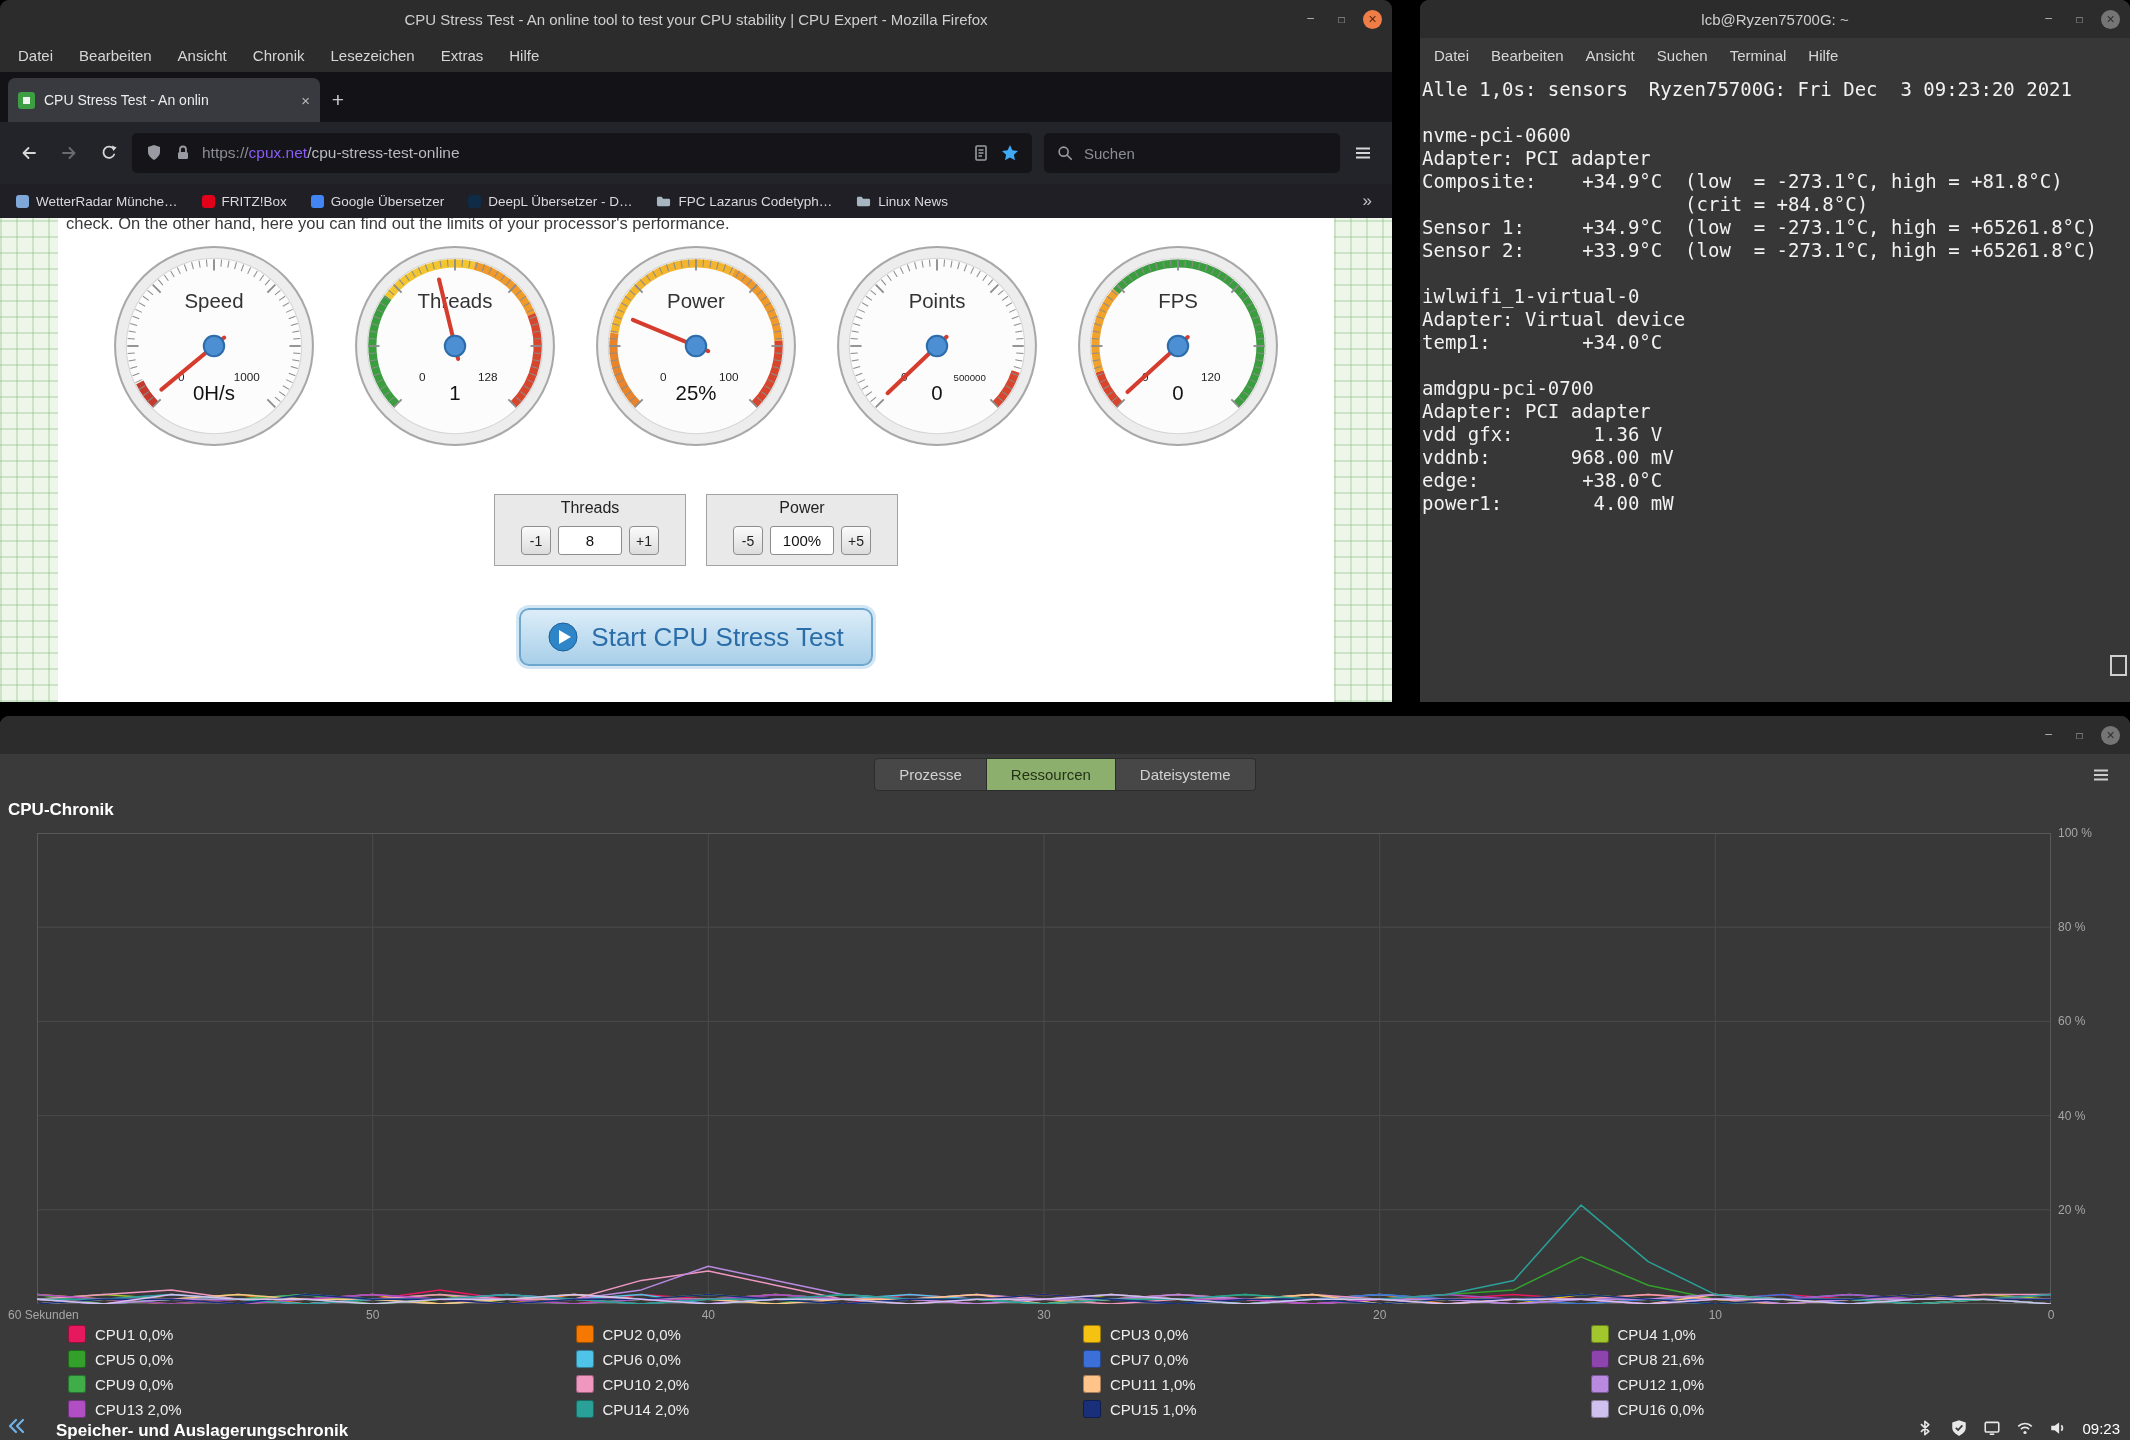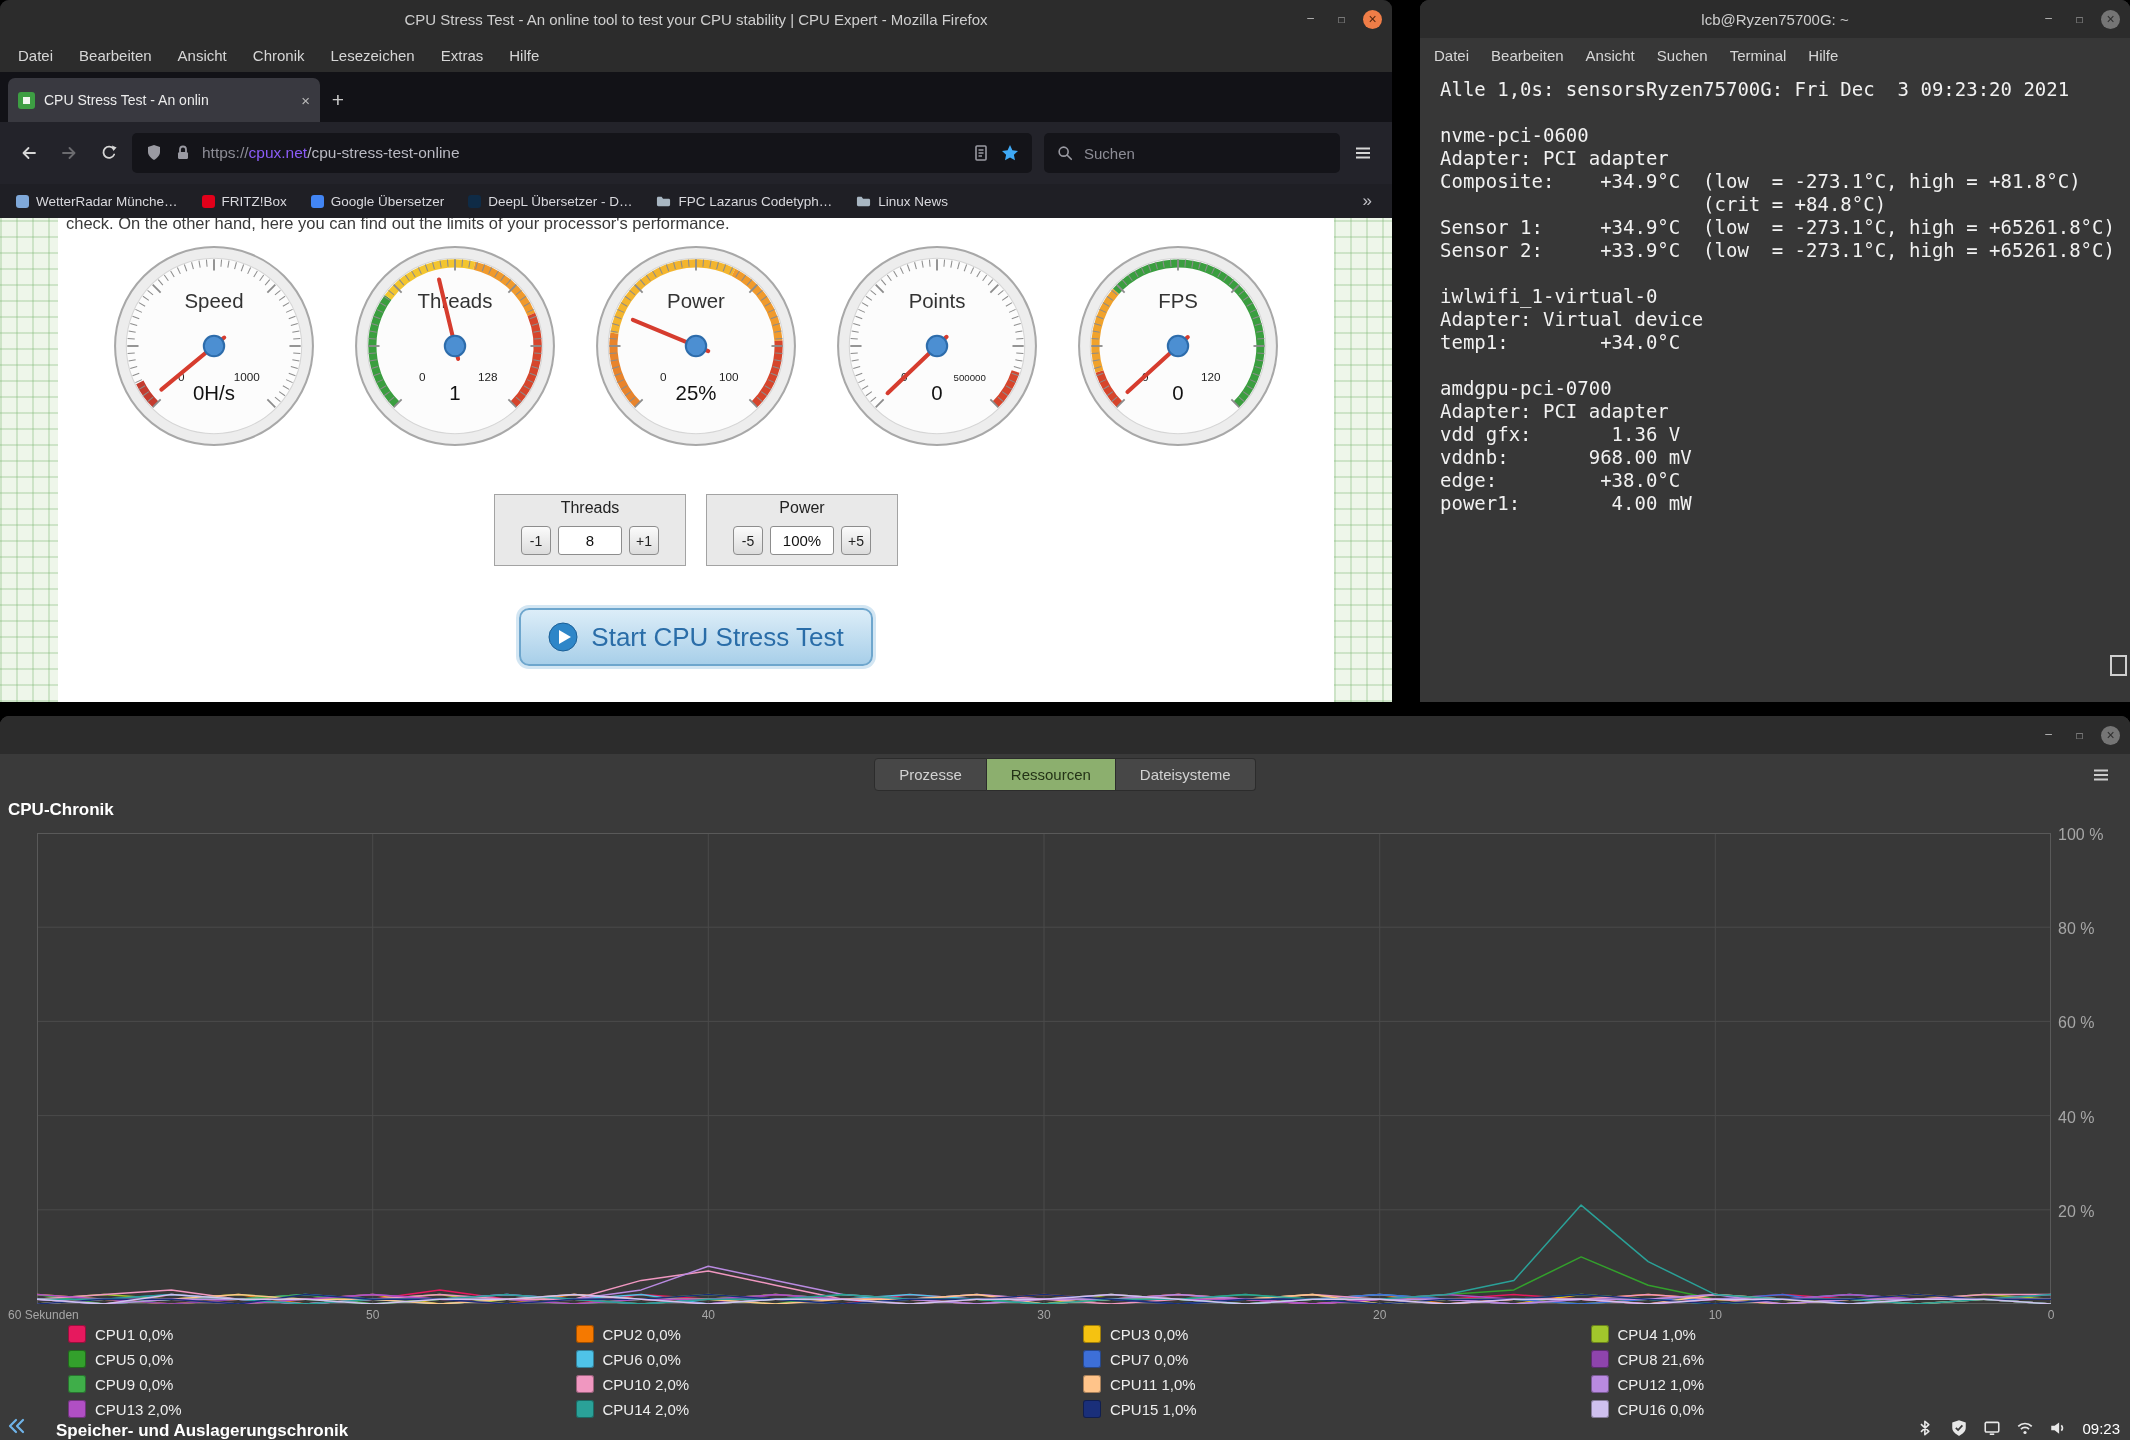--- a/index.html
+++ b/index.html
@@ -69,41 +69,41 @@
               font-size:15px;font-family:inherit;background:#fff;color:#111;}
   .start-btn{position:absolute;top:390px;left:50%;transform:translateX(-50%);width:354px;height:58px;
              border-radius:10px;border:2px solid #6ea6cd;background:linear-gradient(#dcedf8,#a8cfe9);
              box-shadow:0 0 0 3px #d3e6f3;display:flex;align-items:center;justify-content:center;gap:13px;
              font-size:26px;color:#2a6da8;font-family:inherit;}
 
   
   .terminal{left:1420px;top:0;width:710px;height:702px;background:#373737;}
   .term-menubar{height:34px;background:#373737;display:flex;align-items:center;gap:22px;
                 padding:0 14px;font-size:15px;color:#d6d6d6;}
-  .term-body{position:absolute;left:0;top:72px;right:0;bottom:0;padding:6px 20px;
+  .term-body{position:absolute;left:0;top:72px;right:0;bottom:0;padding:6px 2px;
              font-family:"DejaVu Sans Mono","Liberation Mono",monospace;font-size:19px;line-height:23px;color:#f1f1f1;}
   .term-header{display:flex;justify-content:space-between;white-space:pre;padding-right:56px;}
   .term-line{white-space:pre;min-height:23px;}
   .term-grip{position:absolute;right:3px;bottom:26px;width:13px;height:17px;border:2px solid #cfcfcf;}
 
   
   .sysmon{left:0;top:716px;width:2130px;height:724px;background:#3a3a3a;}
   .sm-toolbar{height:40px;position:relative;display:flex;align-items:center;justify-content:center;}
   .sm-tabs{display:flex;}
   .smtab{padding:7px 24px;background:#474747;border:1px solid #2c2c2c;border-left-width:0;
          font-size:15px;color:#d2d2d2;font-family:inherit;}
   .smtab:first-child{border-left-width:1px;border-radius:4px 0 0 4px;}
   .smtab:last-child{border-radius:0 4px 4px 0;}
   .smtab.active{background:#8caf6e;color:#243317;}
   .sm-menu{position:absolute;right:14px;top:7px;width:30px;height:27px;display:flex;
            align-items:center;justify-content:center;}
   .sm-section{position:absolute;left:8px;top:84px;font-size:17px;font-weight:bold;color:#fff;}
   .sm-plot{position:absolute;left:37px;top:117px;}
   .sm-overlay{position:absolute;inset:0;pointer-events:none;}
-  .yl{position:absolute;left:2058px;font-size:16px;color:#a6a6a6;}
+  .yl{position:absolute;left:2058px;font-size:12px;color:#a6a6a6;}
   .sm-xl{position:absolute;top:592px;font-size:12px;color:#a6a6a6;white-space:nowrap;}
   .sm-legend{position:absolute;left:68px;top:607px;width:2030px;display:grid;
              grid-template-columns:repeat(4,1fr);row-gap:3px;}
   .lg-item{display:flex;align-items:center;gap:9px;font-size:15px;color:#ededed;height:22px;}
   .lg-sw{width:18px;height:18px;border-radius:3px;box-shadow:inset 0 0 0 1px rgba(0,0,0,.35);flex:none;}
   .sm-bottom{position:absolute;left:56px;top:705px;font-size:17px;font-weight:bold;color:#fff;}
 
   
   .corner{position:absolute;left:2px;bottom:2px;width:26px;height:24px;display:flex;
           align-items:center;justify-content:center;}

